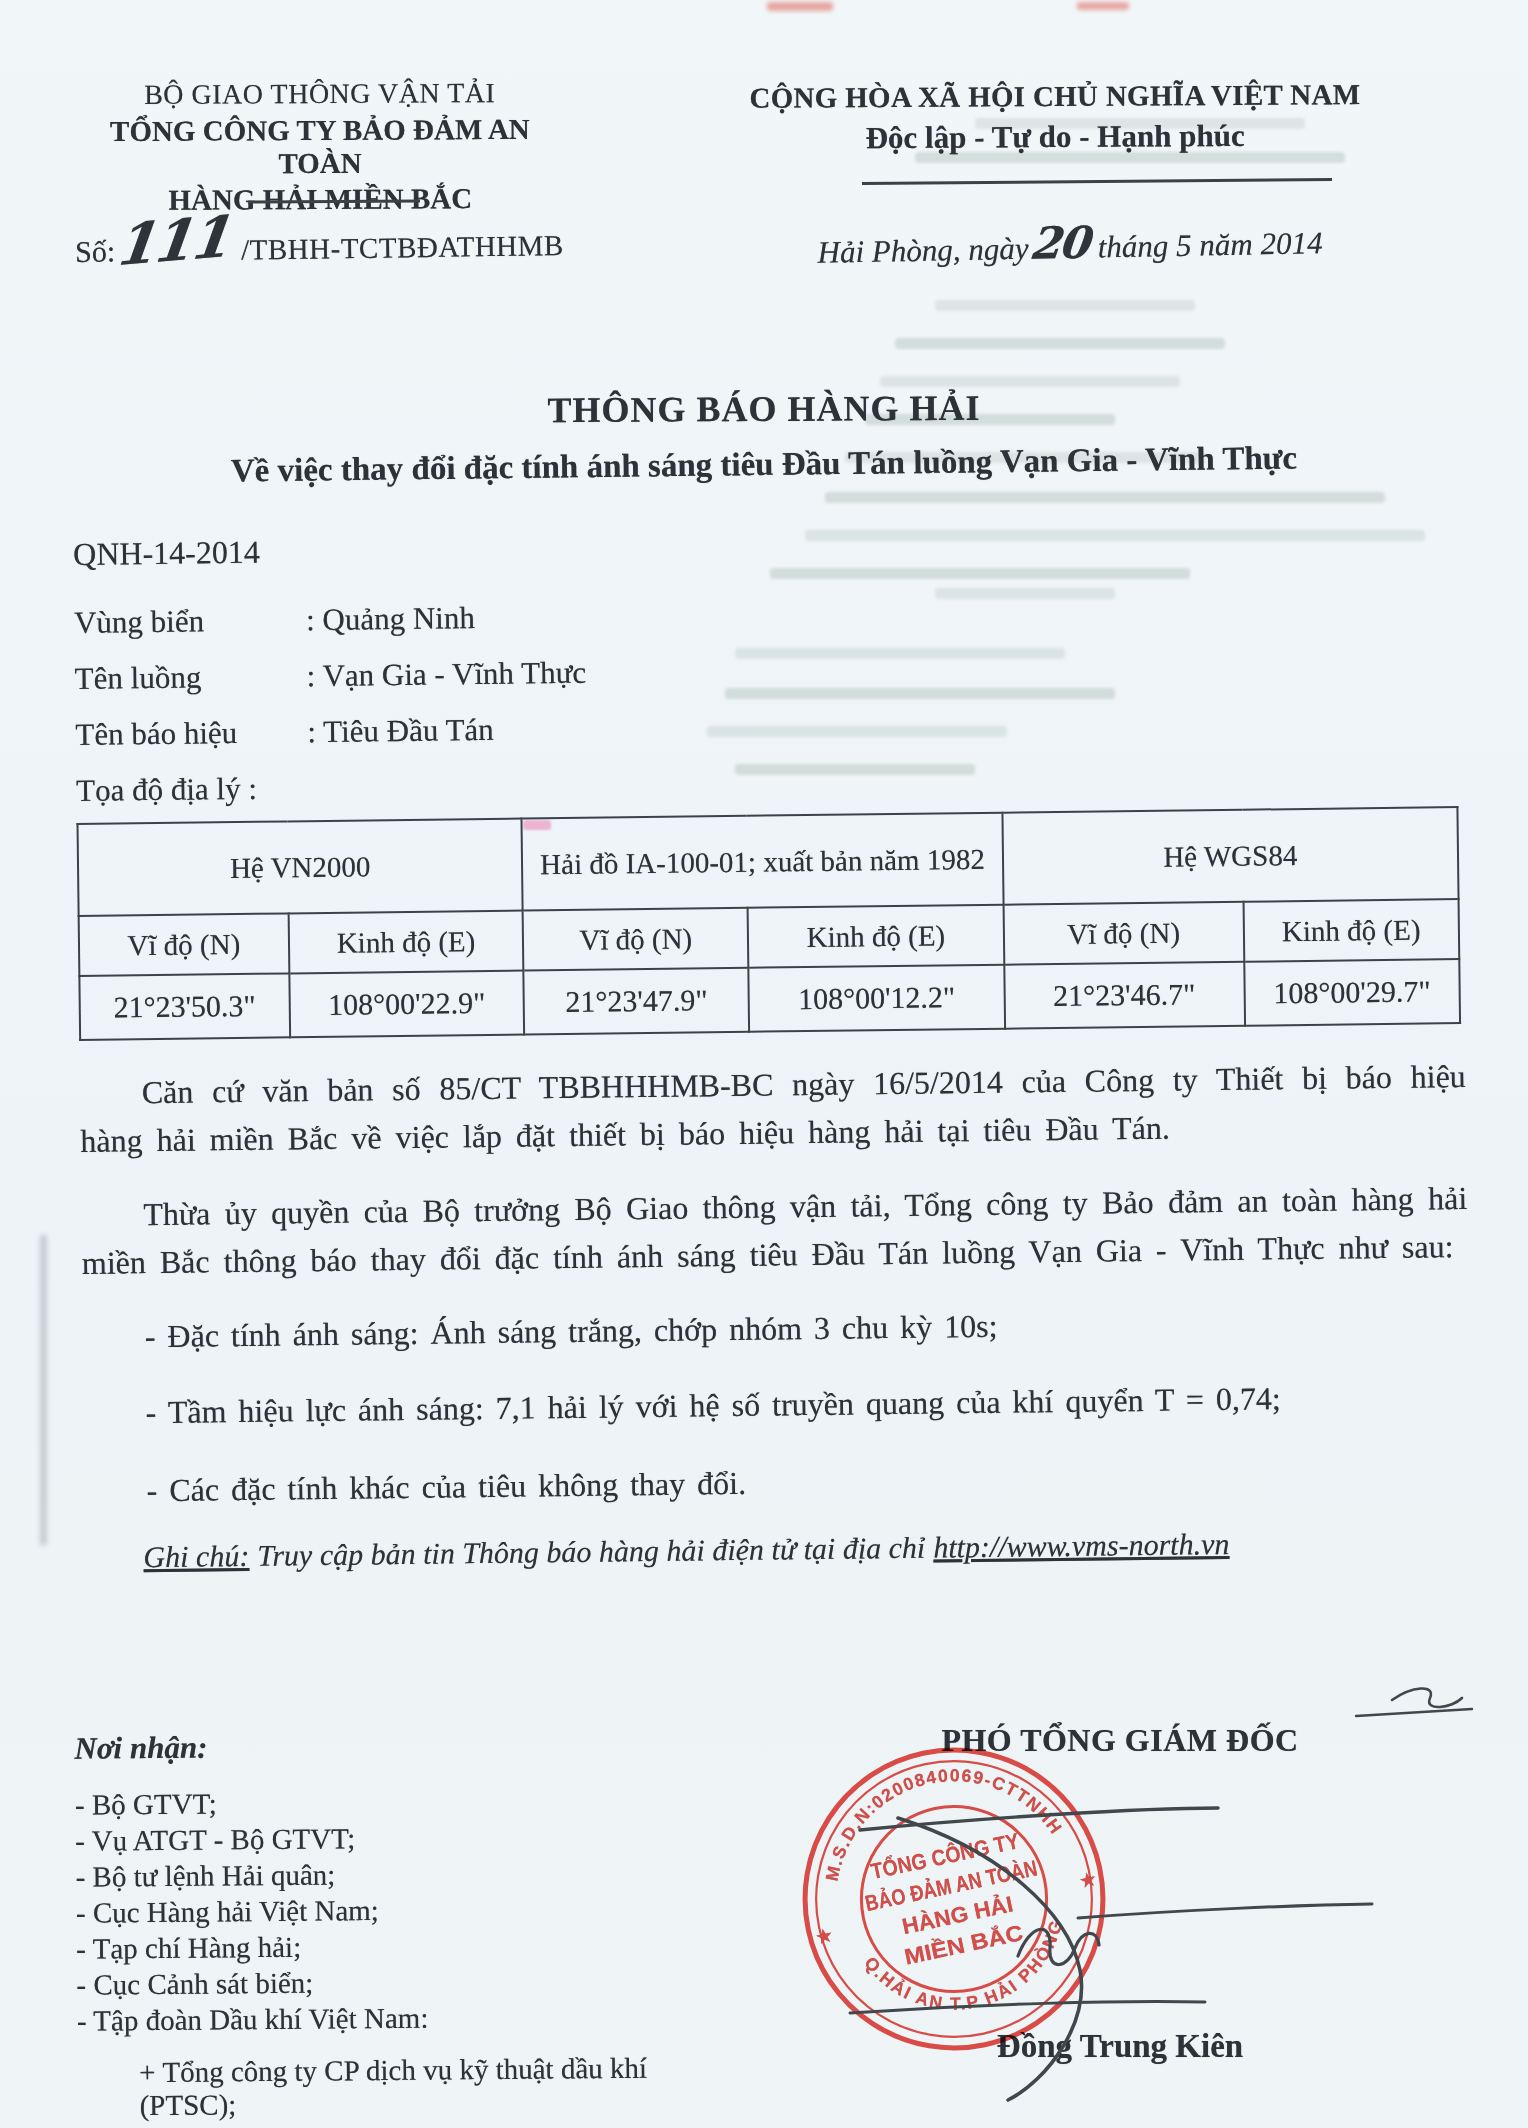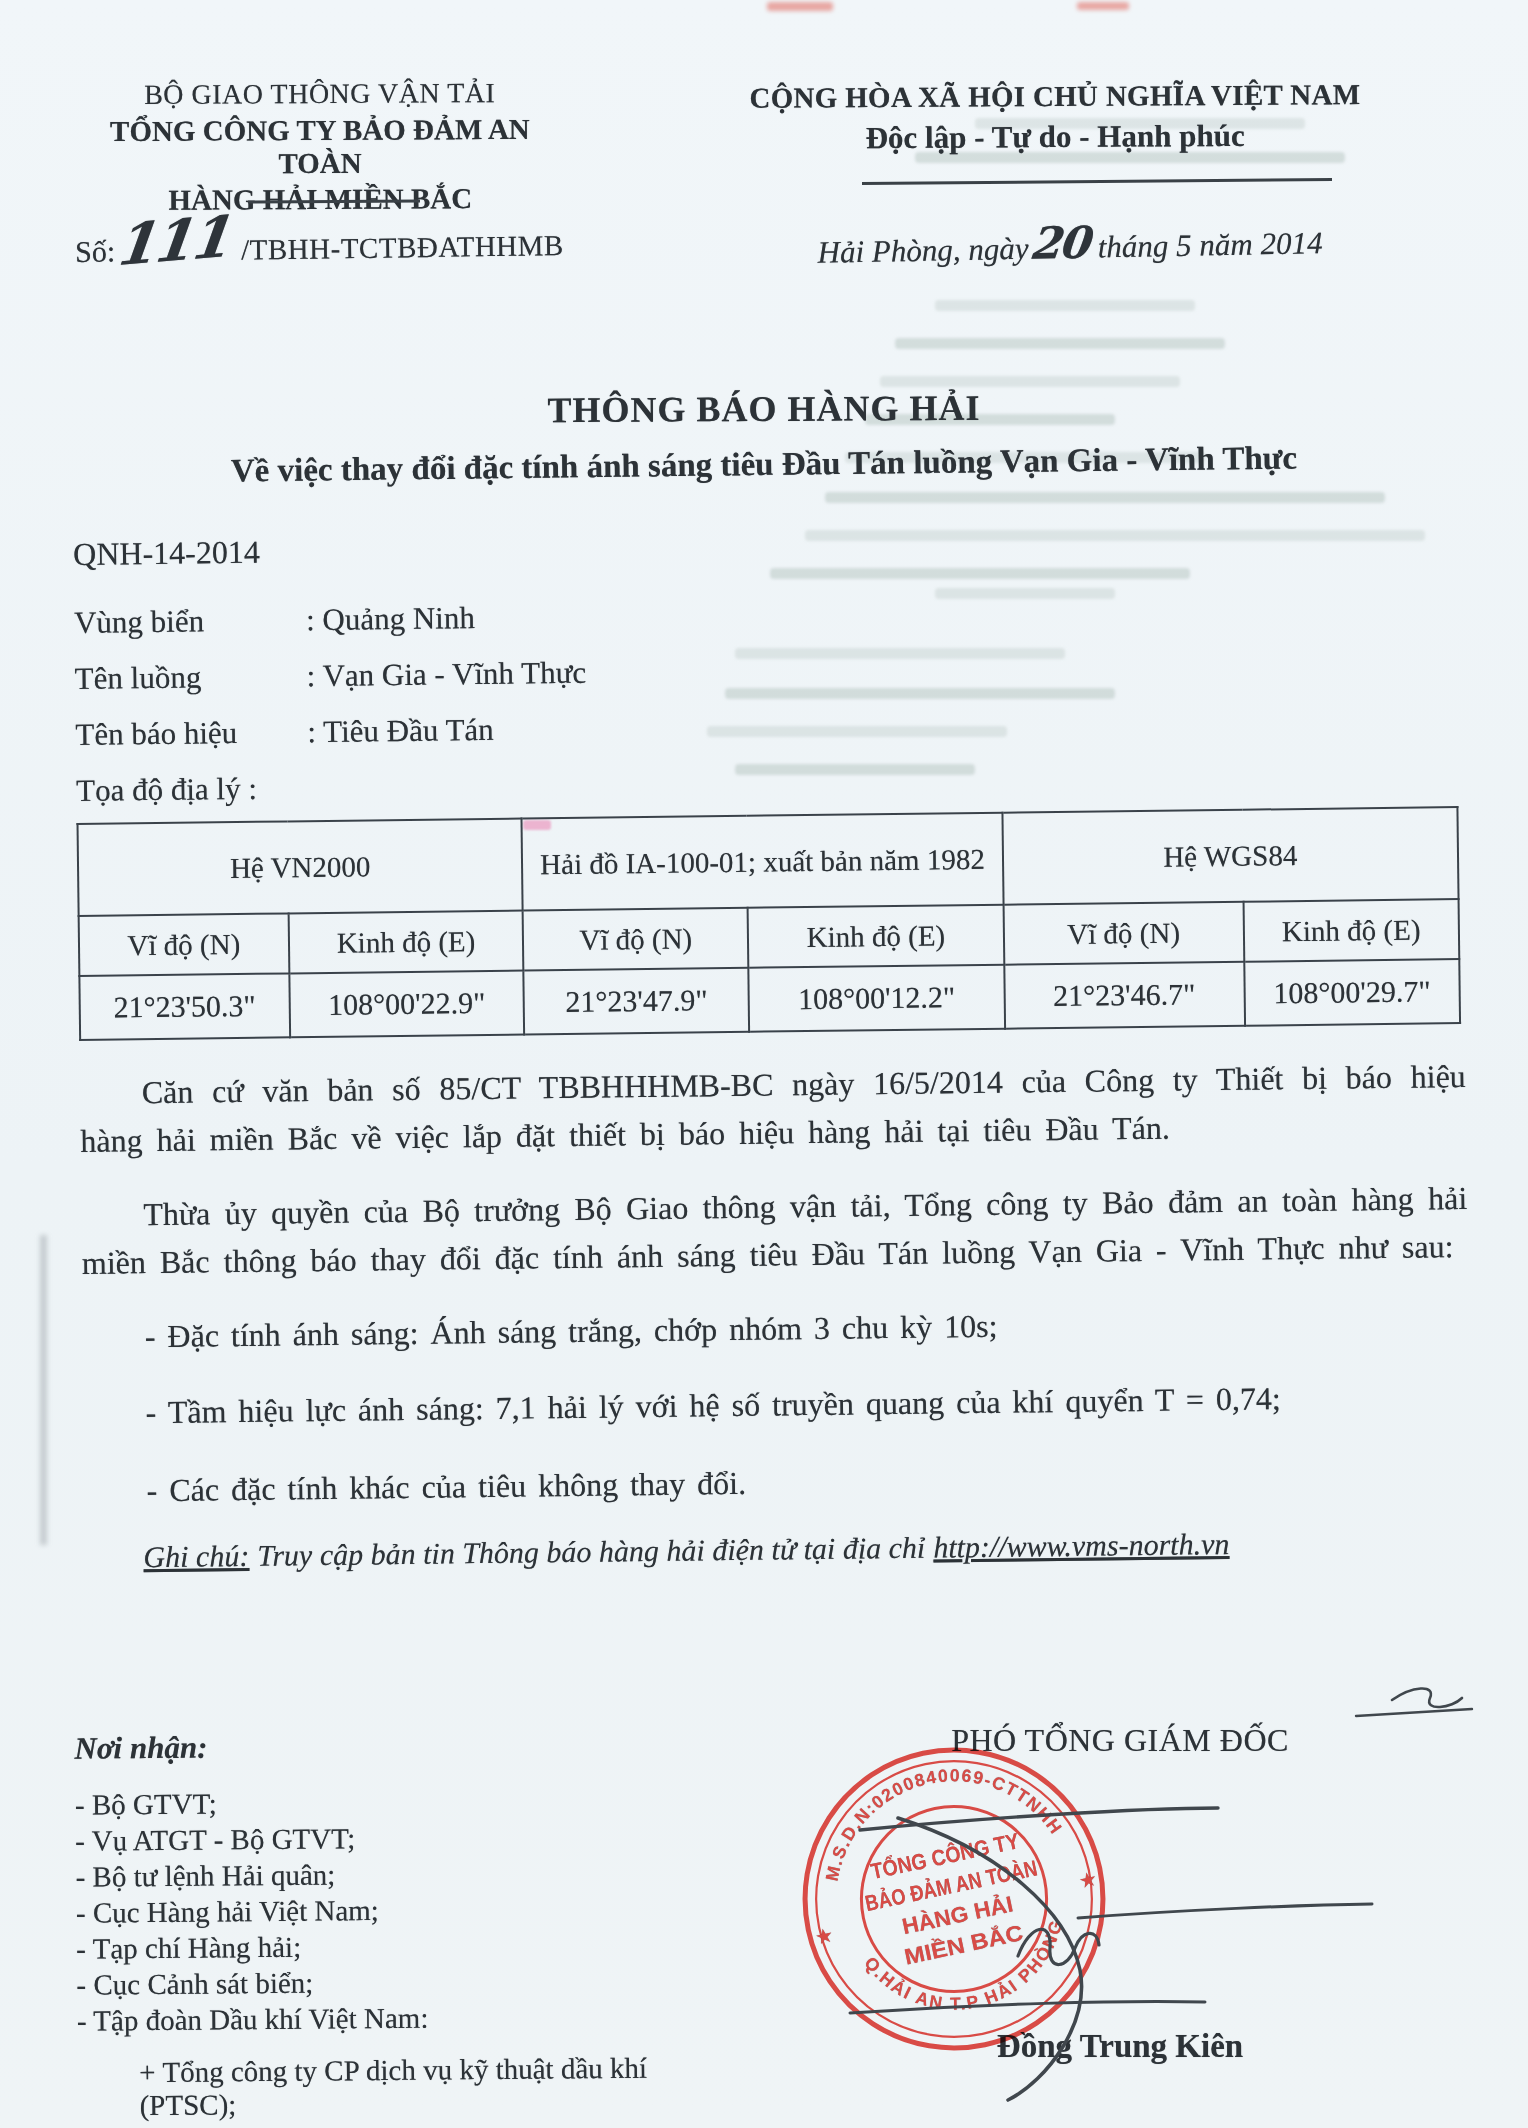--- a/index.html
+++ b/index.html
@@ -67,21 +67,21 @@
   .note-body{margin-left:8px;}
 
   
   .recipients{left:76px;top:1728px;width:620px;transform:rotate(-0.5deg);}
   .recipients .r-title{font-size:31px;font-weight:bold;font-style:italic;margin-bottom:20px;}
   .recipients .r-item{font-size:29px;line-height:36px;}
   .recipients .r-sub{font-size:29px;margin-top:18px;padding-left:62px;}
 
   .sig-block{left:880px;top:1712px;width:480px;text-align:center;}
   .sig-block .s1{font-size:32px;font-weight:bold;letter-spacing:.5px;}
-  .sig-block .s2{font-size:32px;font-weight:normal;letter-spacing:.5px;margin-top:10px;}
+  .sig-block .s2{font-size:32px;font-weight:bold;letter-spacing:.5px;margin-top:10px;}
   .sig-name{left:930px;top:2028px;width:380px;text-align:center;font-size:33px;font-weight:bold;}
 
   
   .stamp{left:793px;top:1738px;width:322px;height:322px;transform:rotate(-12deg);opacity:.92;mix-blend-mode:multiply;}
 
   
   .sig-overlay{left:0;top:0;width:1528px;height:2128px;pointer-events:none;}
   .bleed-line{position:absolute;height:11px;border-radius:4px;background:rgba(125,150,135,.17);filter:blur(1.6px);}
   .bleed-line.dk{background:rgba(110,135,125,.22);}
   .smudge-red{position:absolute;background:rgba(222,70,58,.45);filter:blur(2px);border-radius:3px;}

